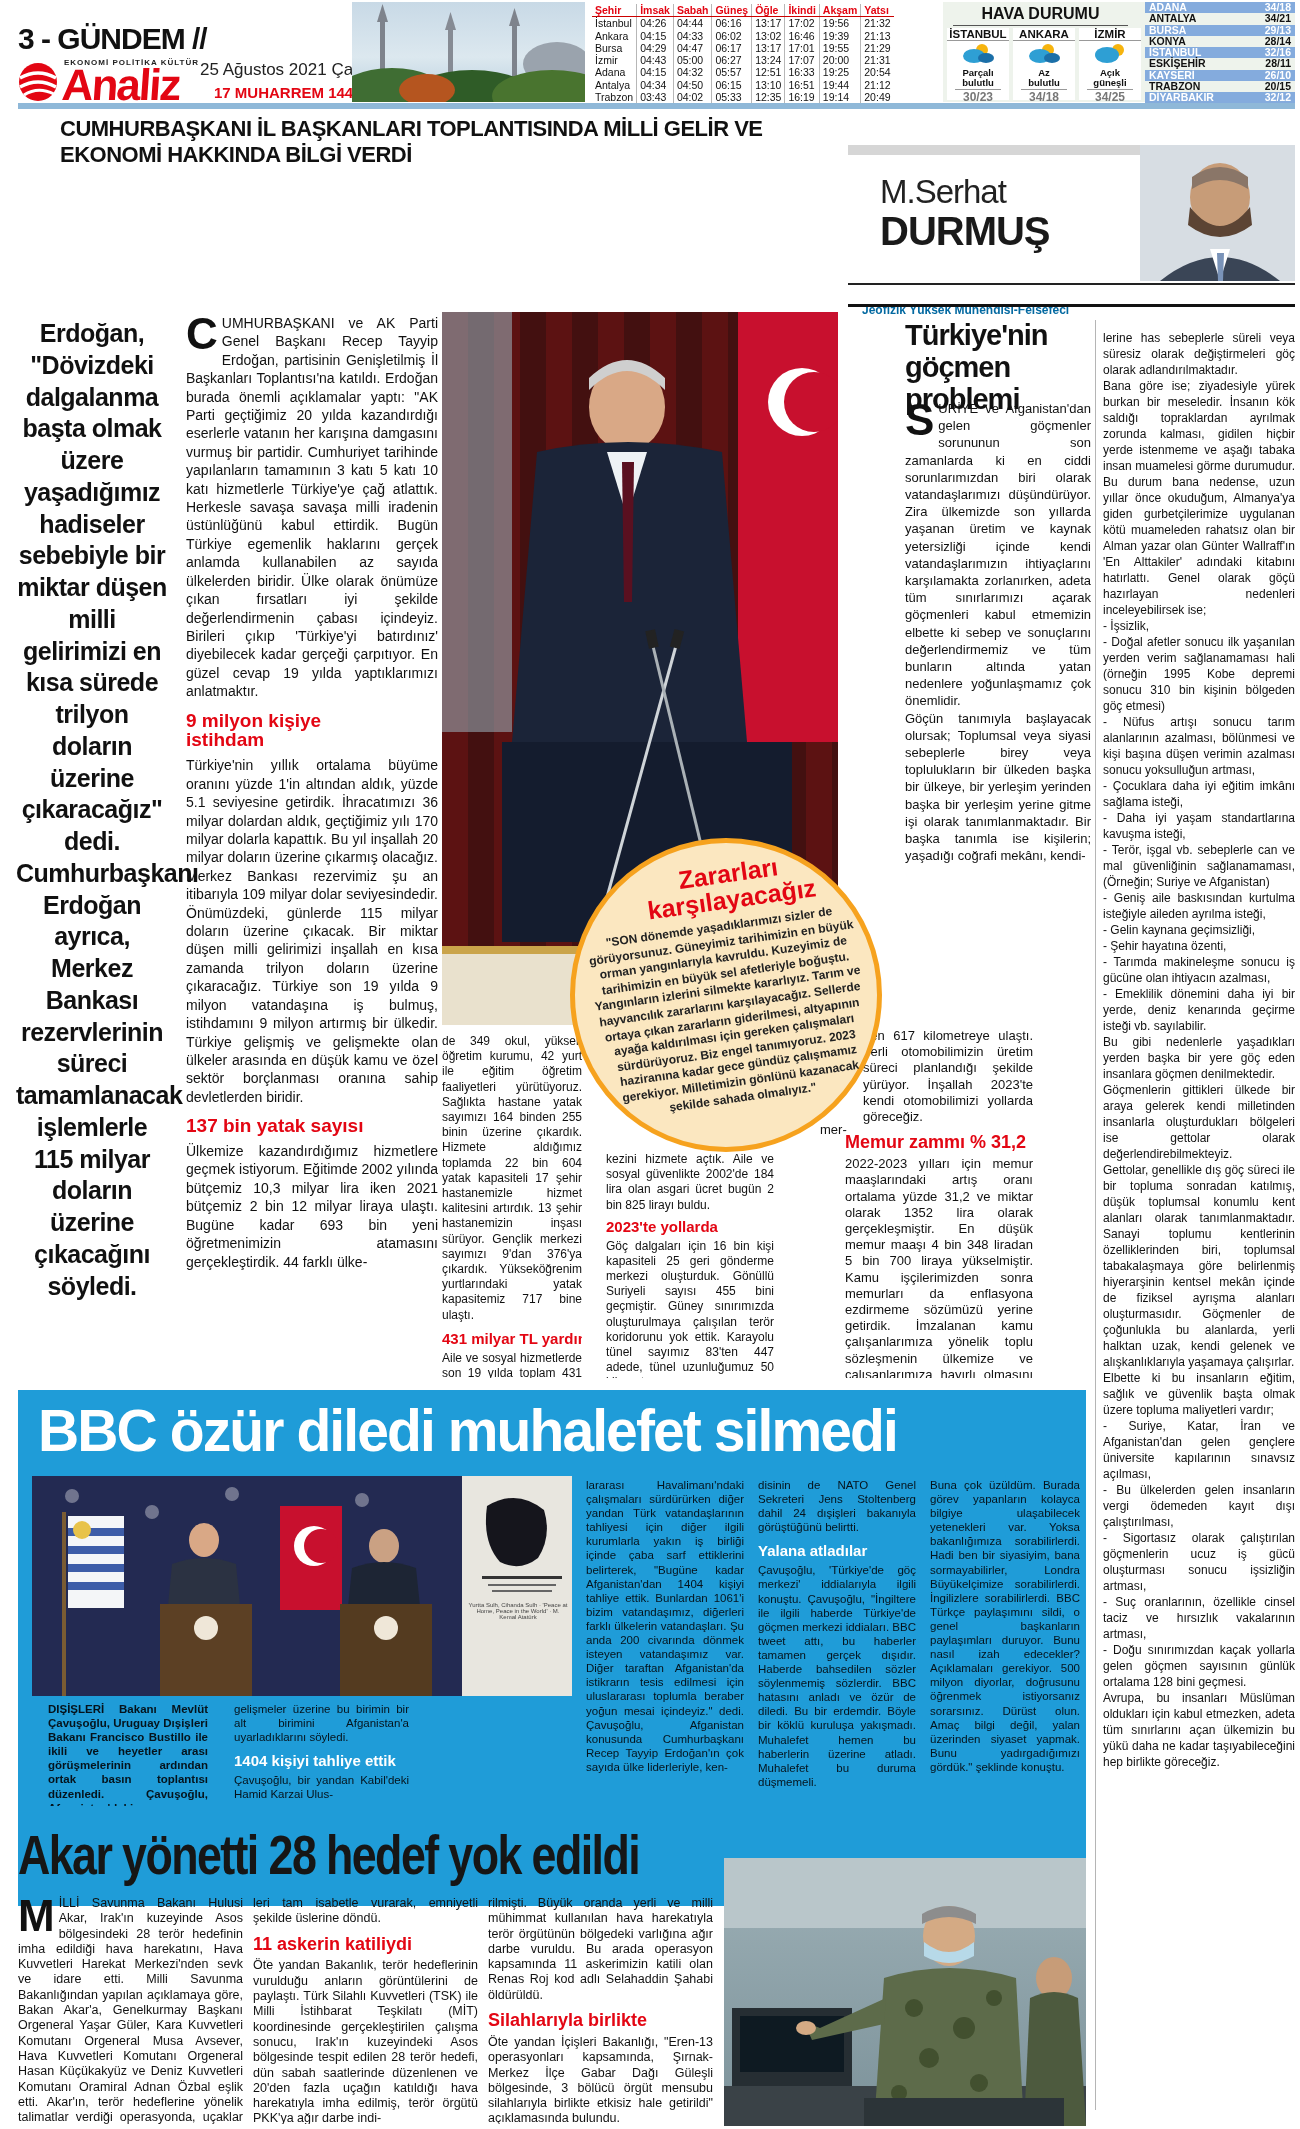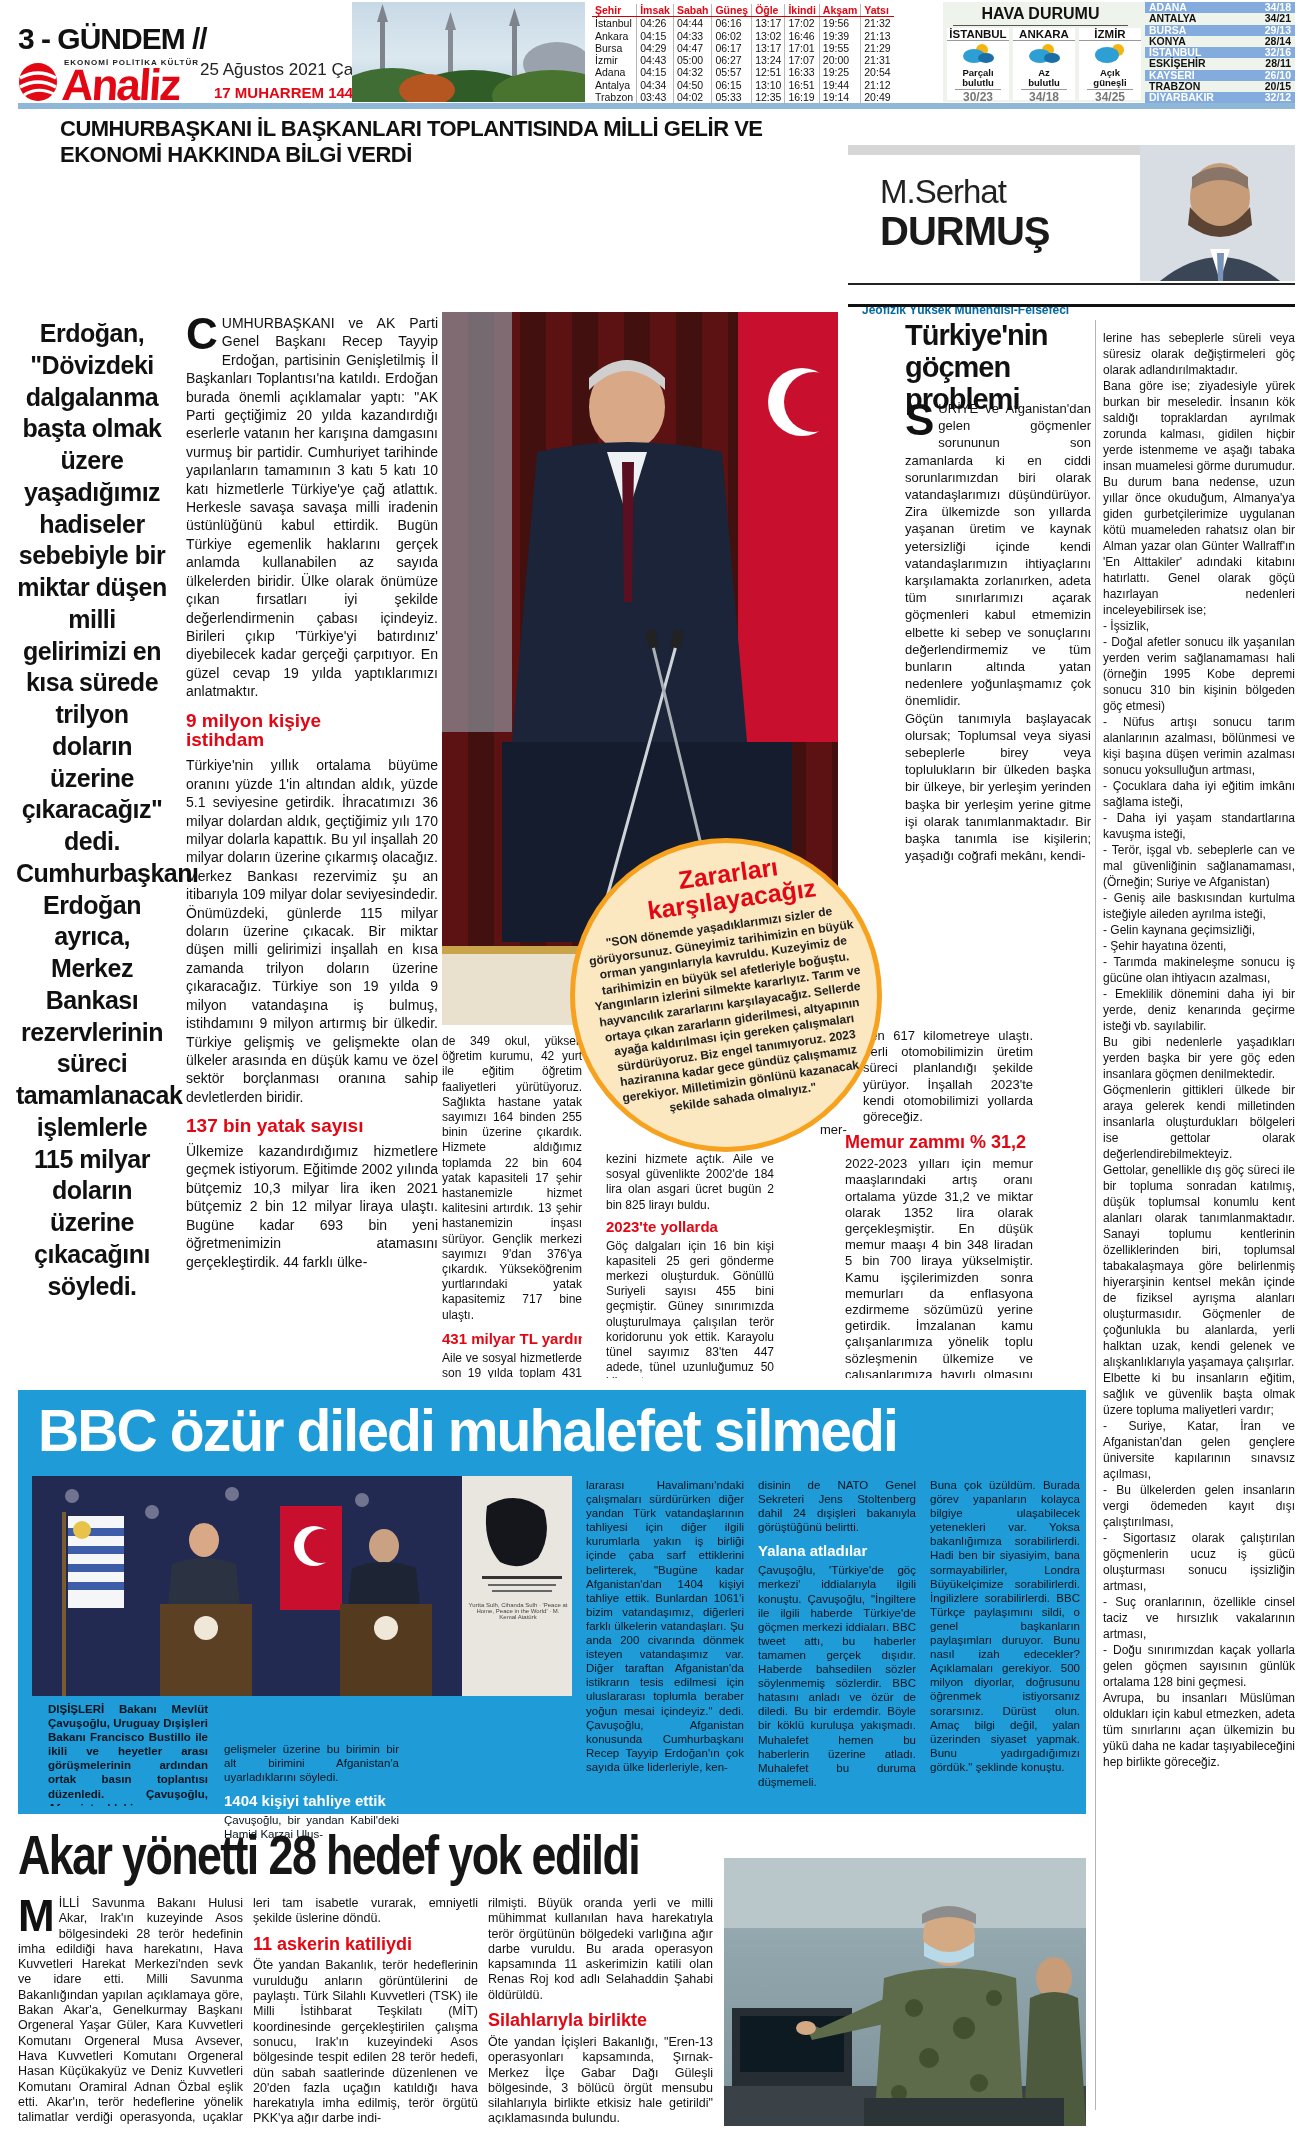--- a/index.html
+++ b/index.html
@@ -334,21 +334,21 @@
 Göçmenlerin gittikleri ülkede bir araya gelerek kendi milletinden insanlarla oluşturdukları bölgeleri ise gettolar olarak değerlendirebilmekteyiz.
 Gettolar, genellikle dış göç süreci ile bir topluma sonradan katılmış, düşük toplumsal konumlu kent alanları olarak tanımlanmaktadır. Sanayi toplumu kentlerinin özelliklerinden biri, toplumsal tabakalaşmaya göre belirlenmiş hiyerarşinin kentsel mekân içinde de fiziksel ayrışma alanları oluşturmasıdır. Göçmenler de çoğunlukla bu alanlarda, yerli halktan uzak, kendi gelenek ve alışkanlıklarıyla yaşamaya çalışırlar.
 Elbette ki bu insanların eğitim, sağlık ve güvenlik başta olmak üzere topluma maliyetleri vardır;
 - Suriye, Katar, İran ve Afganistan'dan gelen gençlere üniversite kapılarının sınavsız açılması,
 - Bu ülkelerden gelen insanların vergi ödemeden kayıt dışı çalıştırılması,
 - Sigortasız olarak çalıştırılan göçmenlerin ucuz iş gücü oluşturması sonucu işsizliğin artması,
 - Suç oranlarının, özellikle cinsel taciz ve hırsızlık vakalarının artması,
 - Doğu sınırımızdan kaçak yollarla gelen göçmen sayısının günlük ortalama 128 bini geçmesi.
 Avrupa, bu insanları Müslüman oldukları için kabul etmezken, adeta tüm sınırlarını açan ülkemizin bu yükü daha ne kadar taşıyabileceğini hep birlikte göreceğiz.</div>
 
-  <div class="abs" style="left:18px;top:1390px;width:1068px;height:424px;background:#1f9cd8;">
+  <div class="abs" style="left:18px;top:1390px;width:1068px;height:516px;background:#1f9cd8;">
     <div class="abs" style="left:20px;top:6px;color:#fff;font-weight:800;font-size:60px;letter-spacing:-2px;white-space:nowrap;transform:scaleX(0.95);transform-origin:left top;">BBC özür diledi muhalefet silmedi</div>
 
     <div class="abs" style="left:14px;top:86px;width:540px;height:220px;overflow:hidden;background:#232a52;">
       <svg width="540" height="220">
         <g fill="#ffffff" opacity="0.35">
           <circle cx="40" cy="20" r="7"></circle>
             <circle cx="120" cy="36" r="7"></circle>
             <circle cx="200" cy="18" r="7"></circle>
             <circle cx="285" cy="40" r="7"></circle>
           <circle cx="80" cy="80" r="7"></circle>
@@ -378,21 +378,21 @@
         <rect x="128" y="128" width="92" height="92" fill="#5c4024"></rect>
           <circle cx="174" cy="152" r="12" fill="#efe7d8"></circle>
         <rect x="308" y="128" width="92" height="92" fill="#503односtrokе" fill-opacity="0"></rect>
         <rect x="308" y="128" width="92" height="92" fill="#543b20"></rect>
           <circle cx="354" cy="152" r="12" fill="#efe7d8"></circle>
       </svg>
       <div class="abs" style="right:4px;top:126px;width:100px;font-size:6px;color:#444;text-align:center;">Yurtta Sulh, Cihanda Sulh · 'Peace at Home, Peace in the World' · M. Kemal Atatürk</div>
     </div>
 
     <div class="abs bbctxt jt hl2" style="left:30px;top:312px;width:160px;height:104px;overflow:hidden;">DIŞİŞLERİ Bakanı Mevlüt Çavuşoğlu, Uruguay Dışişleri Bakanı Francisco Bustillo ile ikili ve heyetler arası görüşmelerinin ardından ortak basın toplantısı düzenledi. Çavuşoğlu, Afganistan'daki son</div>
-    <div class="abs" style="left:206px;top:312px;width:175px;height:104px;overflow:hidden;margin-top:40px;">
+    <div class="abs" style="left:216px;top:312px;width:175px;height:104px;overflow:hidden;">
       <p class="bbctxt jt" style="margin:0;">gelişmeler üzerine bu birimin bir alt birimini Afganistan'a uyarladıklarını söyledi.</p>
       <div class="bbcsub">1404 kişiyi tahliye ettik</div>
       <p class="bbctxt jt" style="margin:0;">Çavuşoğlu, bir yandan Kabil'deki Hamid Karzai Ulus-</p>
     </div>
 
     <div class="abs bbctxt jt" style="left:568px;top:88px;width:158px;height:330px;overflow:hidden;">lararası Havalimanı'ndaki çalışmaları sürdürürken diğer yandan Türk vatandaşlarının tahliyesi için diğer ilgili kurumlarla yakın iş birliği içinde çaba sarf ettiklerini belirterek, "Bugüne kadar Afganistan'dan 1404 kişiyi tahliye ettik. Bunlardan 1061'i bizim vatandaşımız, diğerleri farklı ülkelerin vatandaşları. Şu anda 200 civarında dönmek isteyen vatandaşımız var. Diğer taraftan Afganistan'da istikrarın tesis edilmesi için uluslararası toplumla beraber yoğun mesai içindeyiz." dedi. Çavuşoğlu, Afganistan konusunda Cumhurbaşkanı Recep Tayyip Erdoğan'ın çok sayıda ülke liderleriyle, ken-</div>
     <div class="abs" style="left:740px;top:88px;width:158px;height:330px;overflow:hidden;">
       <p class="bbctxt jt" style="margin:0;">disinin de NATO Genel Sekreteri Jens Stoltenberg dahil 24 dışişleri bakanıyla görüştüğünü belirtti.</p>
       <div class="bbcsub">Yalana atladılar</div>
       <p class="bbctxt jt" style="margin:0;">Çavuşoğlu, 'Türkiye'de göç merkezi' iddialarıyla ilgili konuştu. Çavuşoğlu, "İngiltere ile ilgili haberde Türkiye'de göçmen merkezi iddiaları. BBC tweet attı, bu haberler tamamen gerçek dışıdır. Haberde bahsedilen sözler söylenmemiş sözlerdir. BBC hatasını anladı ve özür de diledi. Bu bir erdemdir. Böyle bir köklü kuruluşa yakışmadı. Muhalefet hemen bu haberlerin üzerine atladı. Muhalefet bu duruma düşmemeli.</p>

